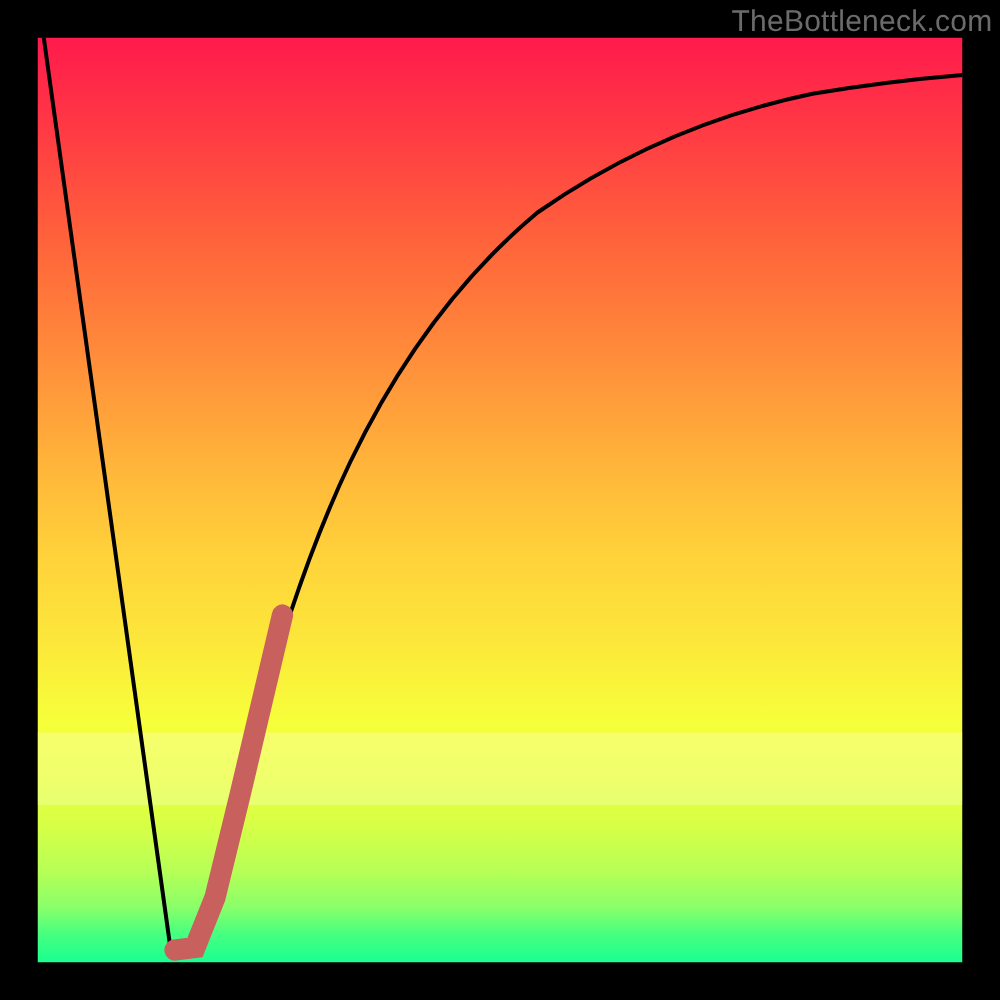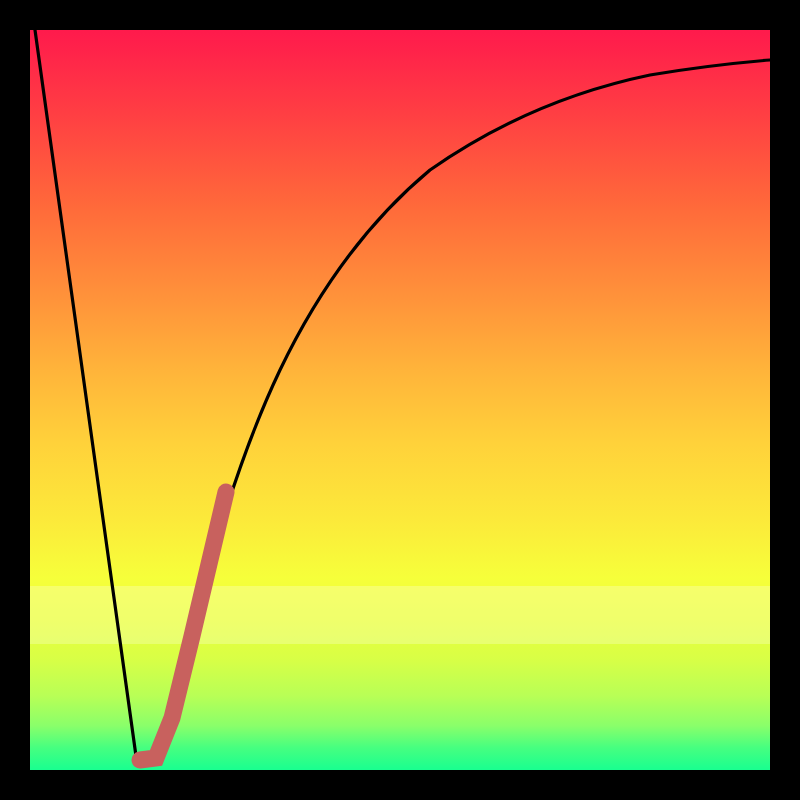--- a/index.html
+++ b/index.html
@@ -101,14 +101,15 @@
 
       <path d="M 110 730
                L 126 728
                L 142 688
                L 162 606
                L 196 462" fill="none" stroke="#c8615e" stroke-width="17" stroke-linecap="round"></path>
     </svg>
 
   </div>
 
+  <div class="watermark">TheBottleneck.com</div>
 
 </div>
 
 </body></html>

